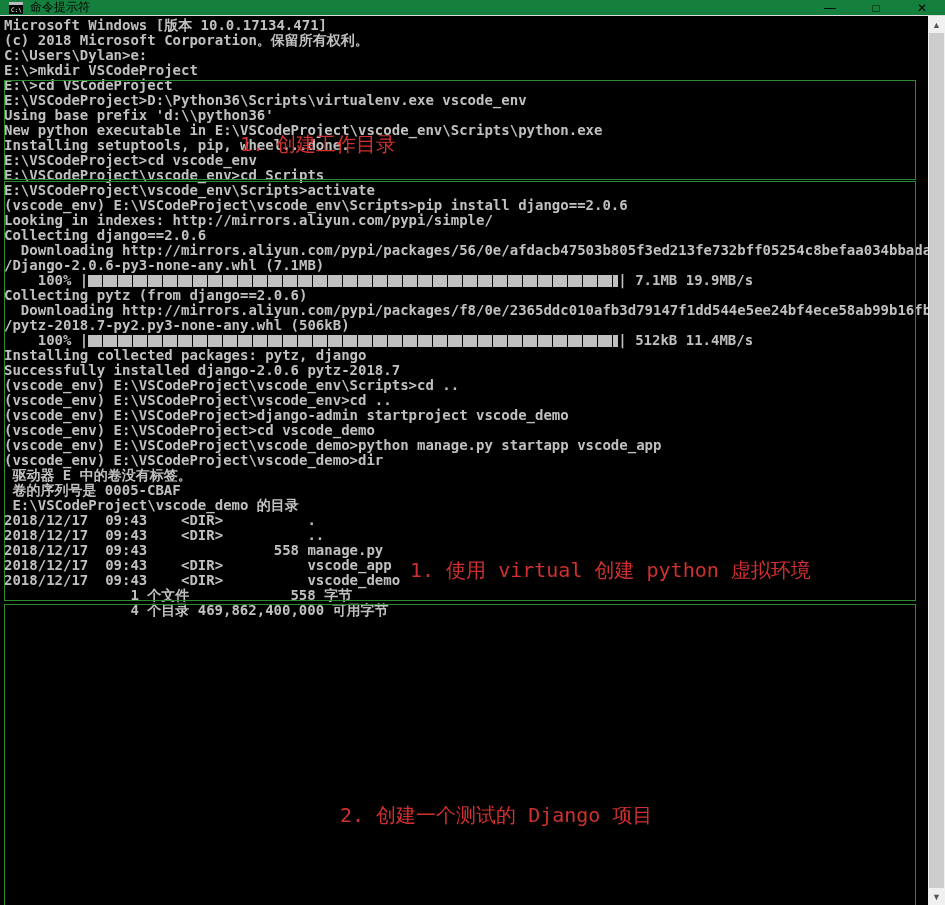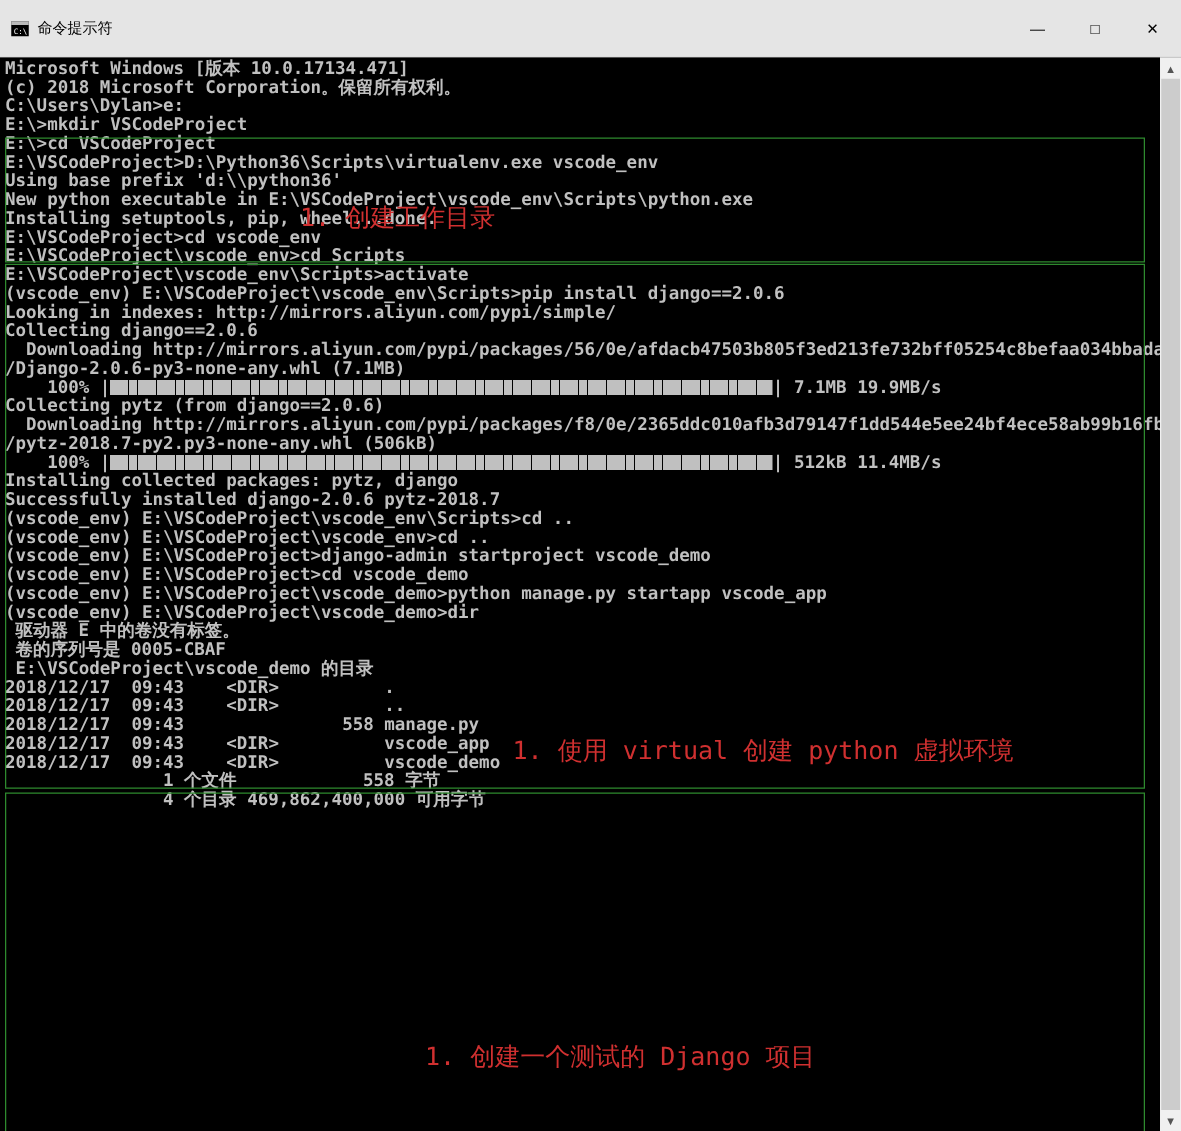--- a/index.html
+++ b/index.html
@@ -1,18 +1,18 @@
 <!DOCTYPE html>
 <html><head>
 <meta charset="utf-8">
 <style>
   * { margin: 0; padding: 0; box-sizing: border-box; }
   html, body { width: 945px; height: 905px; overflow: hidden; font-family: "Segoe UI", Tahoma, sans-serif; }
   .window { width: 945px; height: 905px; display: flex; flex-direction: column; background: #000; }
-  .titlebar { height: 46px; background: #e5e5e5; display: flex; align-items: center; border-bottom: 1px solid #ddd; }
+  .titlebar { height: 16px; background: #15803d; display: flex; align-items: center; border-bottom: 1px solid #ddd; }
   .titlebar .icon { width: 16px; height: 16px; margin: 0 6px 0 8px; display:inline-flex; align-items:center; justify-content:center; }
   .titlebar .title { font-size: 12px; color: #000; flex: 0 0 auto; }
   .titlebar .spacer { flex: 1 1 auto; }
   .winbtn { width: 46px; height: 30px; display:flex; align-items:center; justify-content:center; color:#000; font-size:12px; }
   .content { flex: 1 1 auto; position: relative; background:#000; }
   .scrollbar { position:absolute; top:0; right:0; width:17px; height:100%; background:#f0f0f0; }
   .scrollbar .up, .scrollbar .down { width:17px; height:17px; background:#f0f0f0; display:flex; align-items:center; justify-content:center; color:#555; font-size:9px; }
   .scrollbar .up { position:absolute; top:0; }
   .scrollbar .down { position:absolute; bottom:0; }
   .scrollbar .track { position:absolute; top:17px; bottom:17px; left:0; right:0; background:#f0f0f0; }
@@ -70,16 +70,16 @@
           <span>▼</span>
         </div>
     </div>
 
     <div class="box box1"></div>
     <div class="box box2"></div>
     <div class="box box3"></div>
 
     <div class="ann ann1">1. 创建工作目录</div>
     <div class="ann ann2">1. 使用 virtual 创建 python 虚拟环境</div>
-    <div class="ann ann3">1. 创建一个测试的 Django 项目</div>
+    <div class="ann ann3">2. 创建一个测试的 Django 项目</div>
 
   </div>
 </div>
 
 </body></html>

